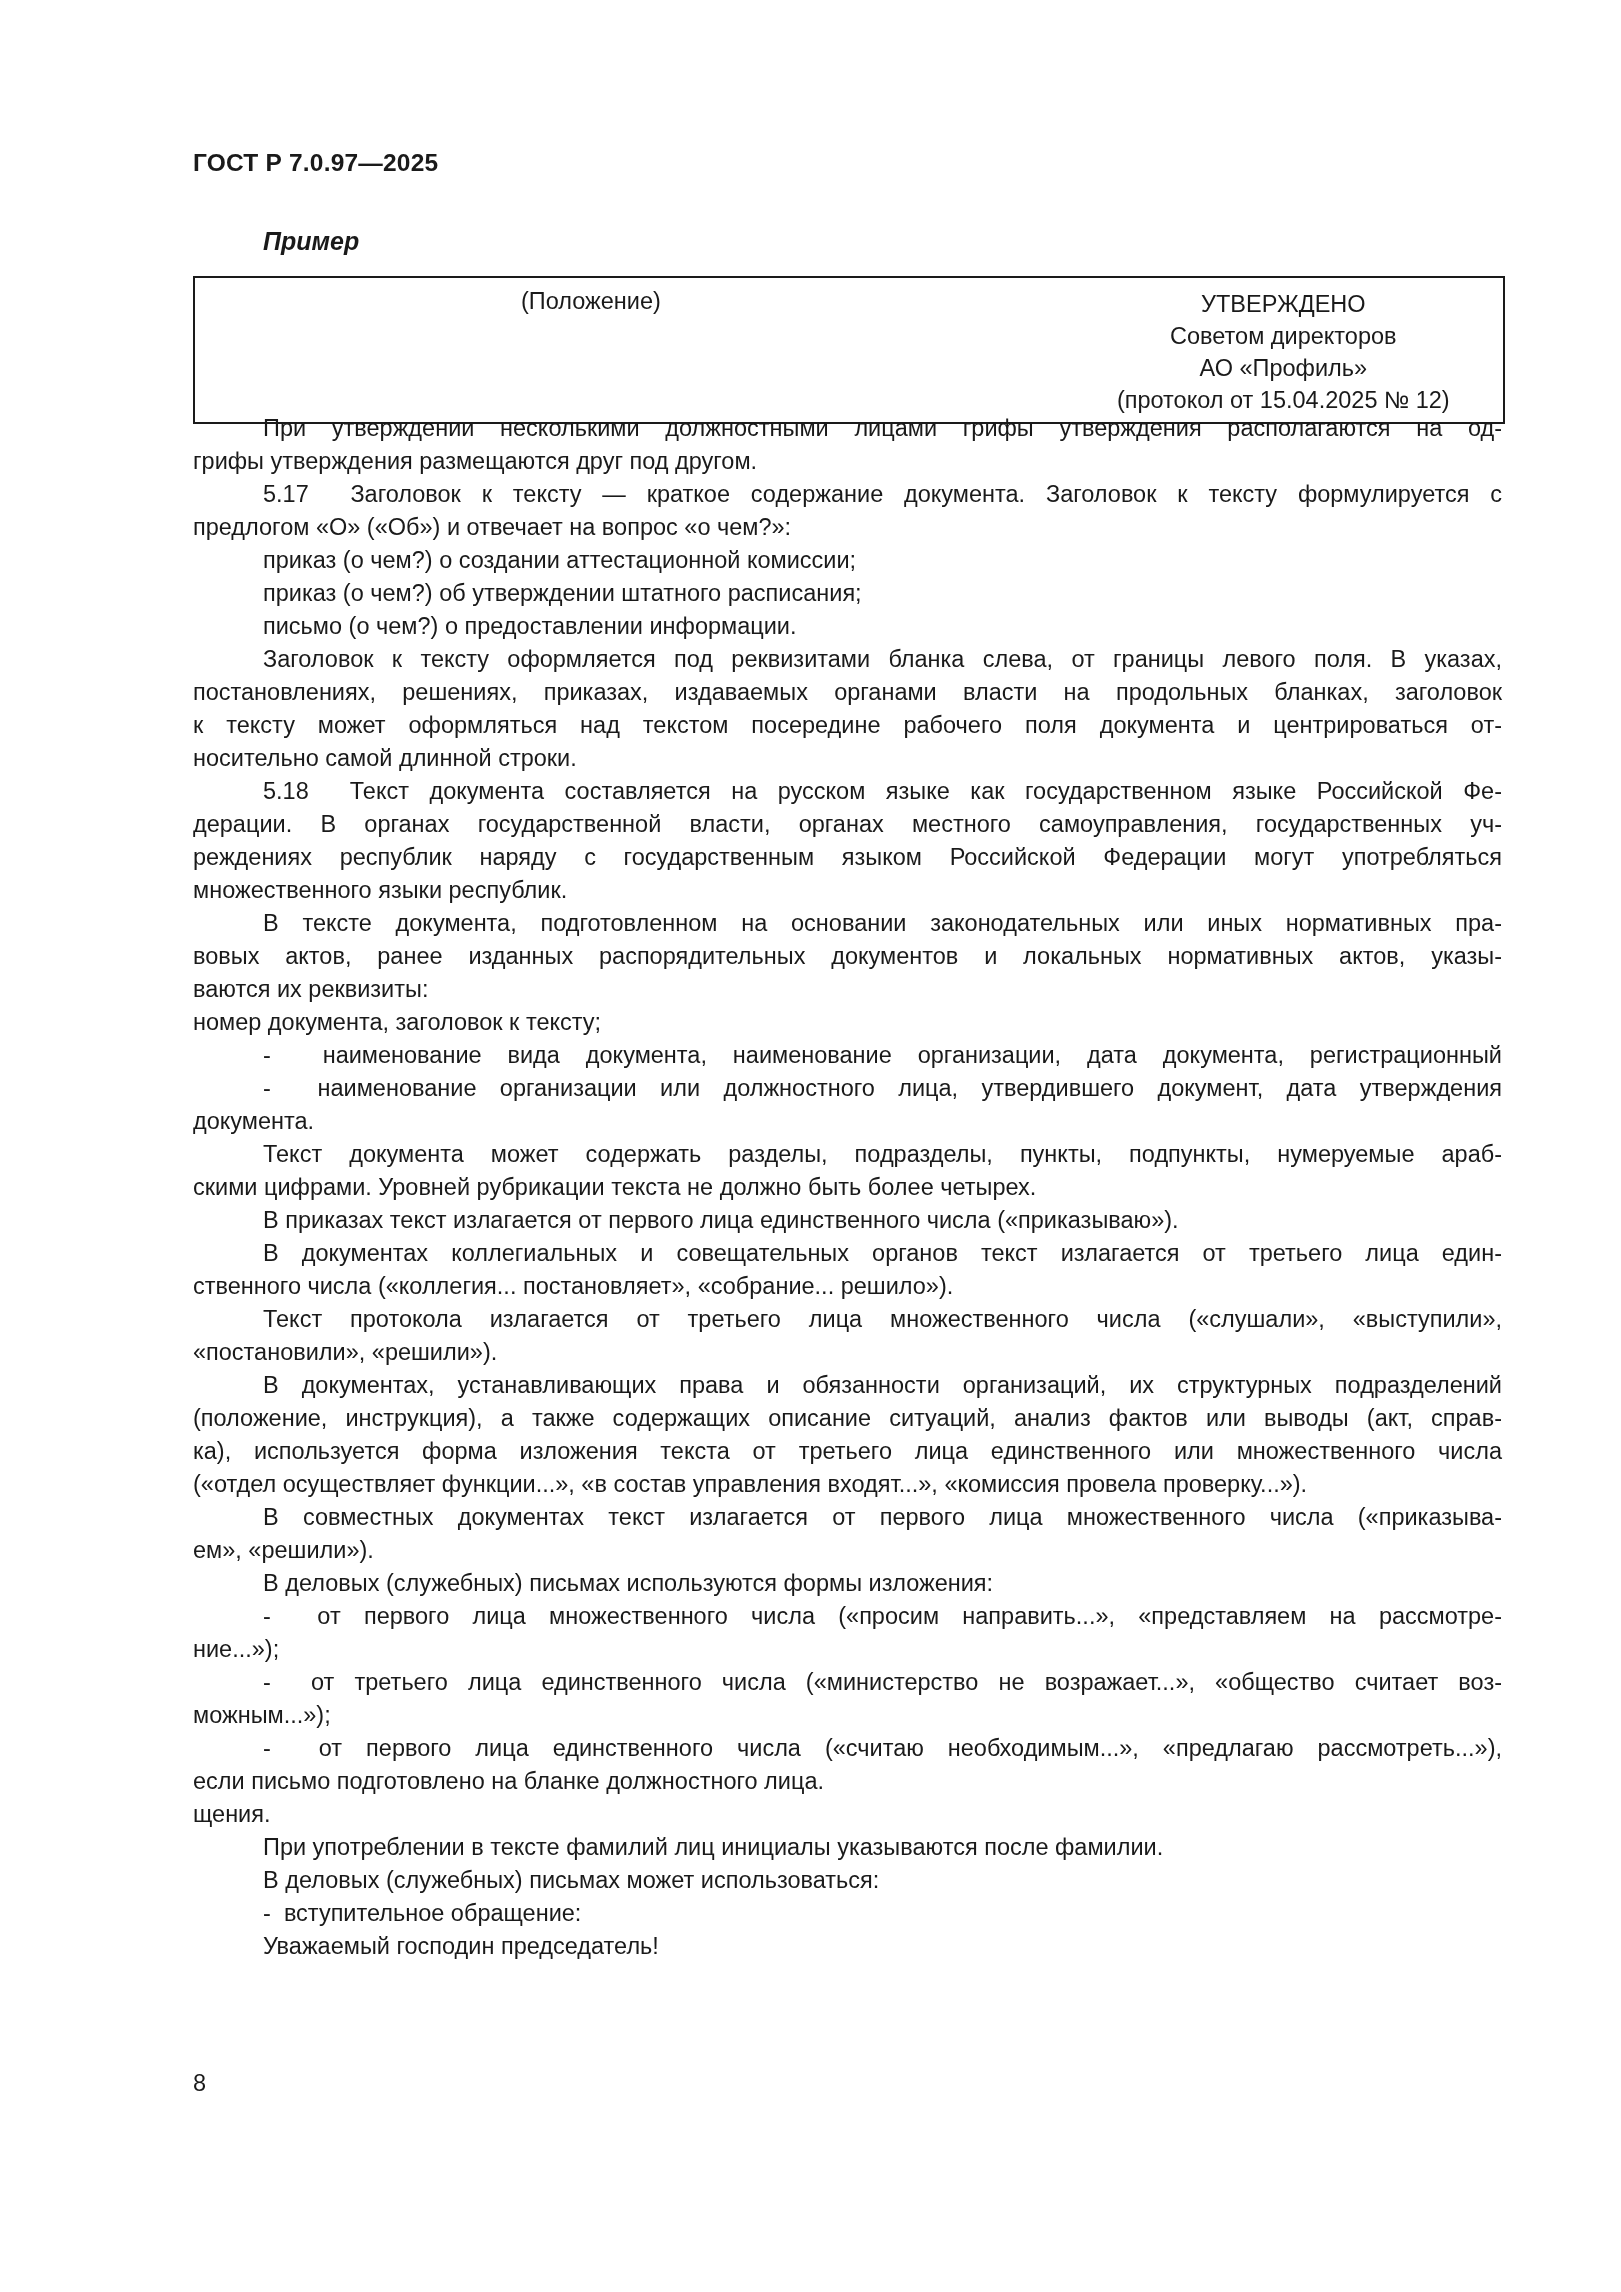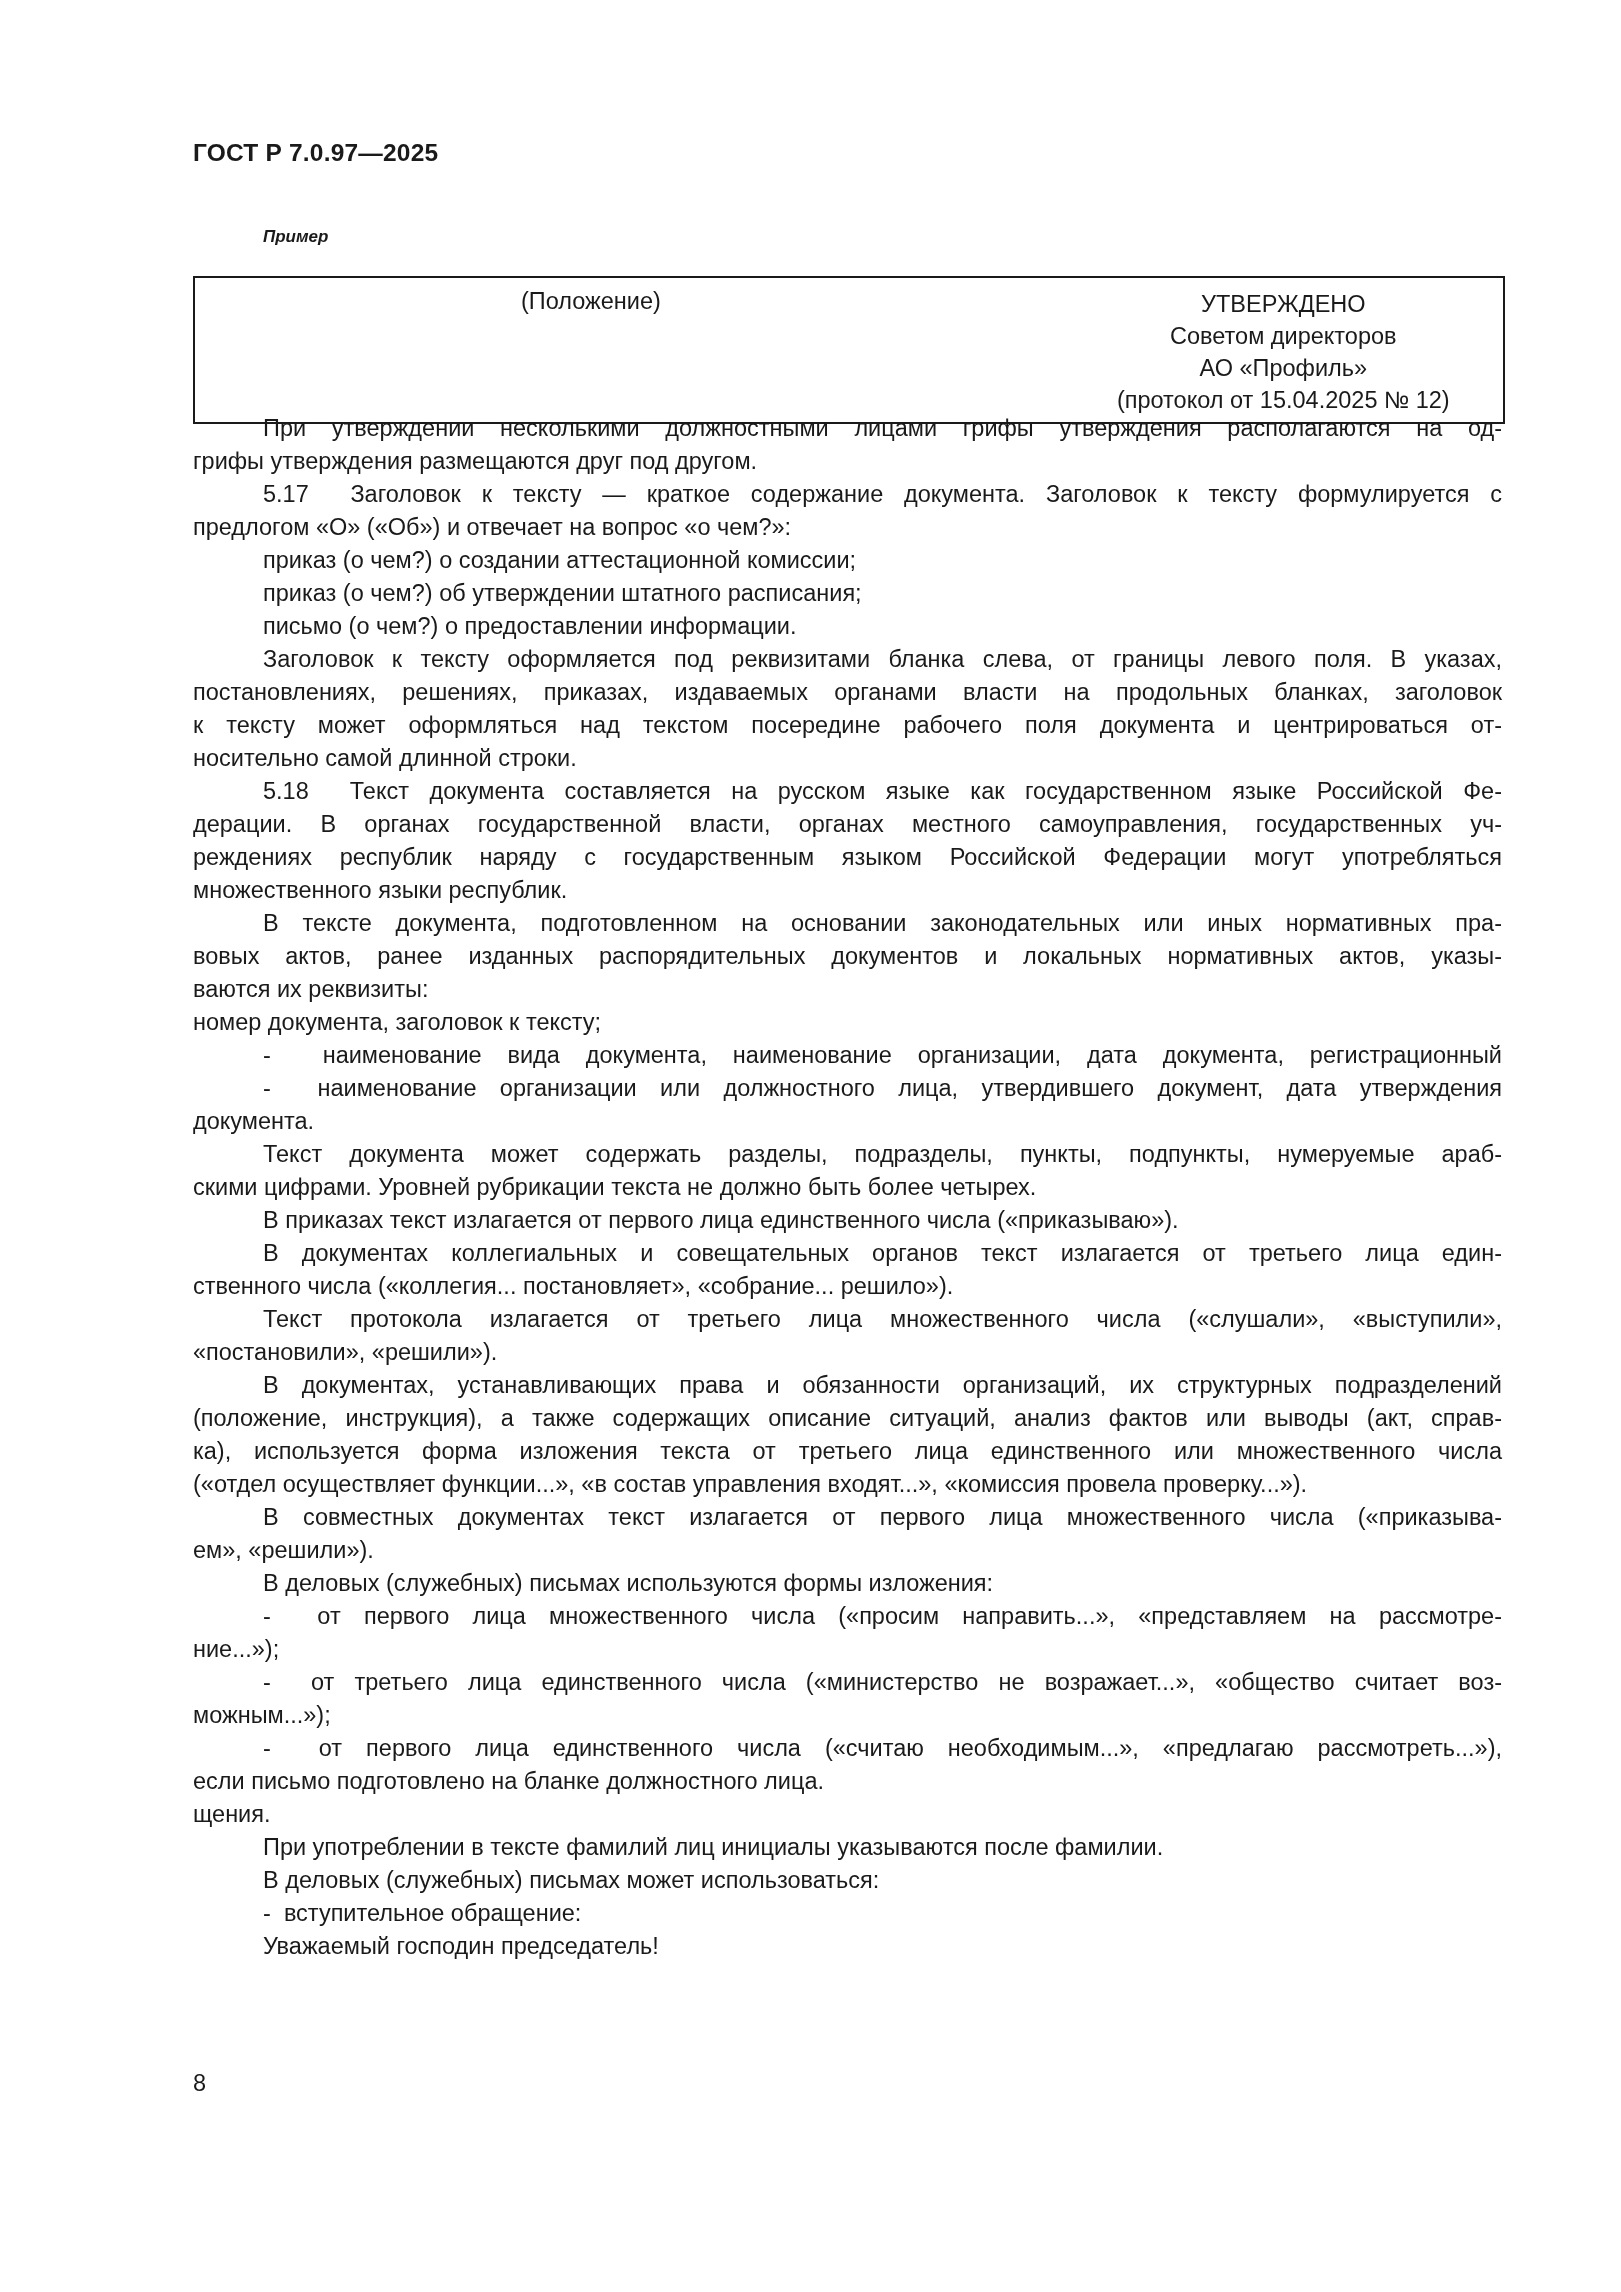--- a/index.html
+++ b/index.html
@@ -1,26 +1,26 @@
 <!DOCTYPE html>
 <html><head>
 <meta charset="utf-8">
 <style>
   html, body { margin: 0; padding: 0; background: #ffffff; }
   body {
     width: 1621px; height: 2293px; position: relative; overflow: hidden;
     font-family: "Liberation Sans", sans-serif; color: #1a1a1a;
   }
   .doc-header {
-    position: absolute; left: 193px; top: 139px;
+    position: absolute; left: 193px; top: 149px;
     font-size: 24.5px; font-weight: bold; letter-spacing: 0.2px;
   }
   .example-label {
     position: absolute; left: 263px; top: 227px;
-    font-size: 17px; font-weight: bold; font-style: italic;
+    font-size: 25px; font-weight: bold; font-style: italic;
   }
   .example-box {
     position: absolute; left: 193px; top: 276px; width: 1308px; height: 144px;
     border: 2.9px solid #1a1a1a;
   }
   .box-left {
     position: absolute; left: 326px; top: 9.8px; font-size: 23.5px;
   }
   .box-right {
     position: absolute; right: 13.7px; top: 9.8px; width: 412px;

